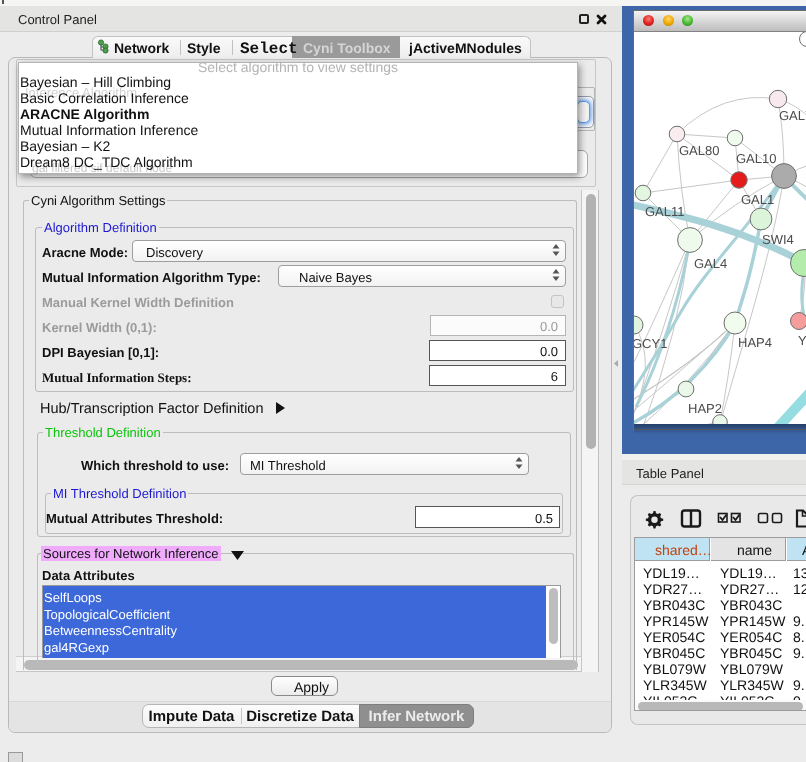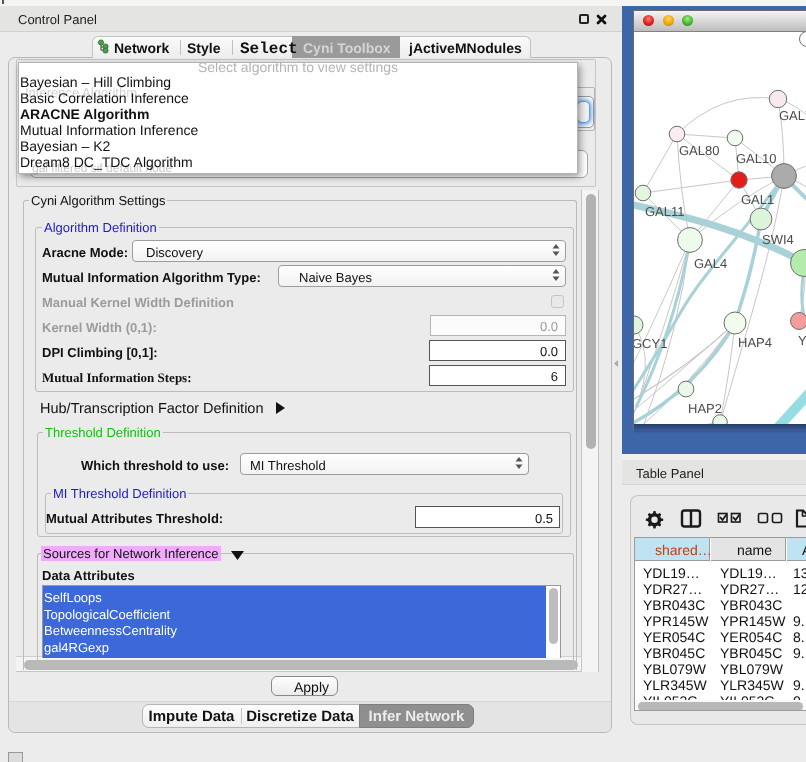--- a/index.html
+++ b/index.html
@@ -85,21 +85,21 @@
     <path d="M5 13 L8.5 8.5 L1.5 8.5 Z" fill="#555"></path>
   </svg>
 
 <div class="abs lbl bold grey" style="left:42px;top:295px;">Manual Kernel Width Definition</div>
 <div class="abs" style="left:551px;top:295px;width:13px;height:13px;background:#e8e8e8;border:1px solid #c4c4c4;border-radius:3px;"></div>
 
 <div class="abs lbl bold grey" style="left:42px;top:320px;">Kernel Width (0,1):</div>
 <div class="abs" style="left:430px;top:315px;width:136px;height:21px;background:#fbfbfb;border:1px solid #b5b5b5;"></div>
 <div class="abs lbl grey" style="left:430px;top:319px;width:128px;text-align:right;">0.0</div>
 
-<div class="abs lbl bold" style="left:42px;top:345px;">DPI Climbing [0,1]:</div>
+<div class="abs lbl bold" style="left:42px;top:345px;">DPI Bayesian [0,1]:</div>
 <div class="abs" style="left:429px;top:340px;width:137px;height:21px;background:#fff;border:1px solid #555;"></div>
 <div class="abs lbl" style="left:429px;top:344px;width:129px;text-align:right;">0.0</div>
 
 <div class="abs lbl bold" style="left:42px;top:370px;font-family:Liberation Serif, serif;">Mutual Information Steps:</div>
 <div class="abs" style="left:429px;top:365px;width:137px;height:21px;background:#fff;border:1px solid #555;"></div>
 <div class="abs lbl" style="left:429px;top:369px;width:129px;text-align:right;">6</div>
 
 <div class="abs" style="left:40px;top:401px;font-size:14.5px;color:#111;">Hub/Transcription Factor Definition</div>
 <svg class="abs" style="left:275px;top:401px;" width="11" height="14" viewBox="0 0 11 14">
     <path d="M1 1 L10 7 L1 13 Z" fill="#111"></path>

